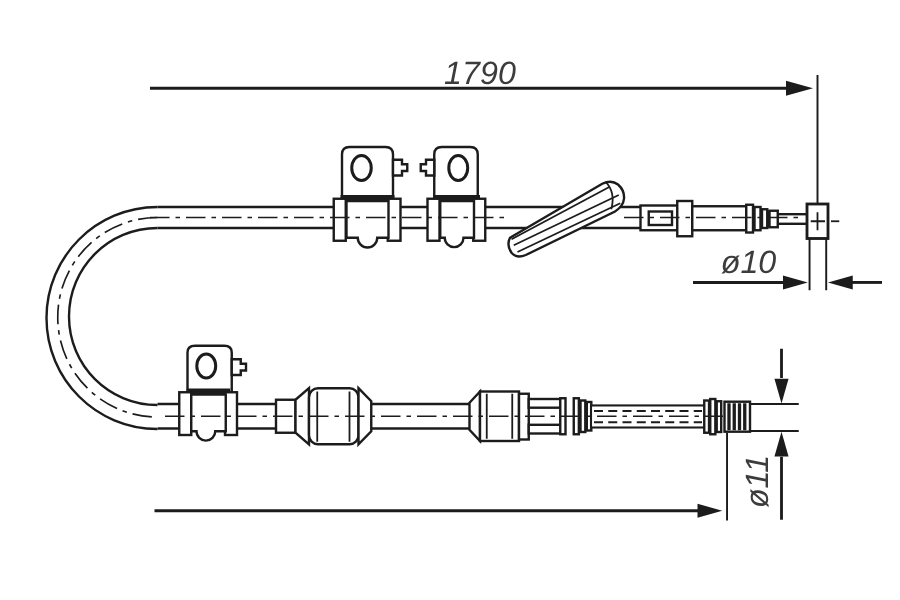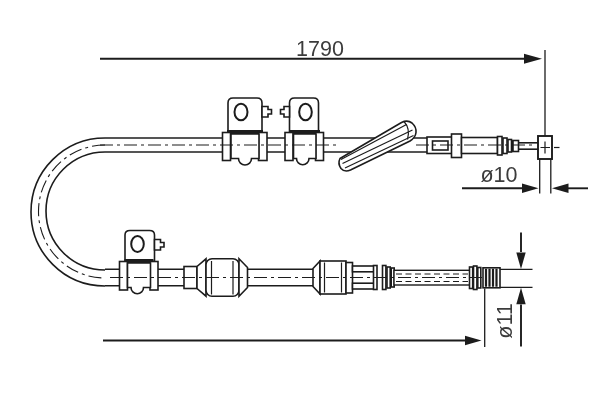--- a/index.html
+++ b/index.html
@@ -1,17 +1,17 @@
 <!DOCTYPE html>
 <html><head>
 <meta charset="utf-8">
 <style>
   html,body{margin:0;padding:0;background:#ffffff;}
   body{width:600px;height:400px;overflow:hidden;}
-  #canvas{width:600px;height:400px;position:relative;background:#ffffff;}
+  #canvas{width:600px;height:400px;position:relative;background:#ffffff;font-style:italic;}
   svg{display:block;}
   text{
     font-family:"Liberation Sans", sans-serif;
     font-size:21.5px;
     fill:#3c3c3c;
   }
   .ol{fill:none;stroke:#1c1c1c;stroke-width:1.6;}
   .of{fill:#ffffff;stroke:#1c1c1c;stroke-width:1.6;}
   .thin{fill:none;stroke:#1c1c1c;stroke-width:1.2;}
   .dim{fill:none;stroke:#1c1c1c;stroke-width:1.9;}

